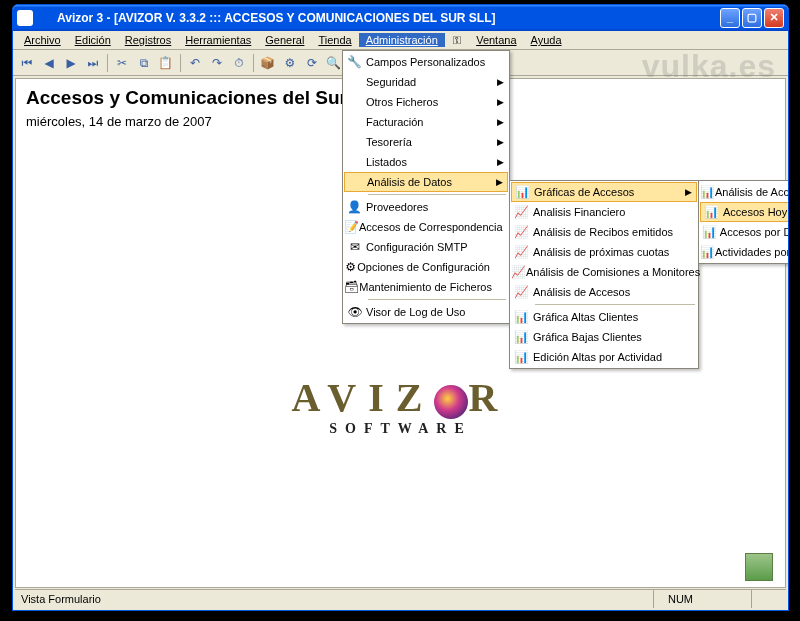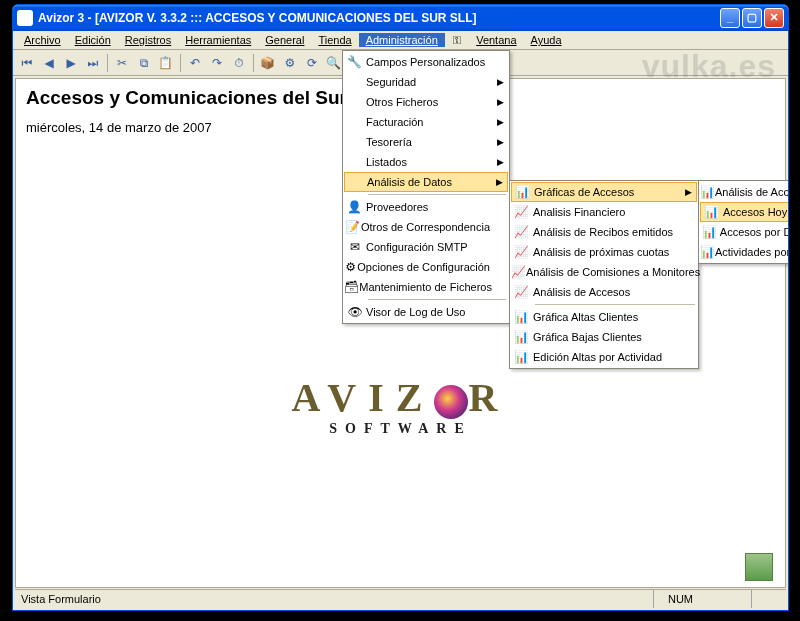--- a/index.html
+++ b/index.html
@@ -33,21 +33,21 @@
     color: #fff;
     font-weight: bold;
     font-size: 12px;
   }
   .titlebar .app-icon {
     width: 16px; height:16px;
     background:#fff; border-radius:3px;
     margin-right:5px;
     display:inline-block;
   }
-  .titlebar .title { flex:1; }
+  .titlebar .title { flex:1;margin-left:19px; }
   .win-btns { display:flex; gap:2px; }
   .win-btn {
     width:20px; height:20px;
     background: linear-gradient(#6fa3ff,#2c6fe0);
     border:1px solid #fff;
     border-radius:3px;
     color:#fff;
     font-size:11px;
     line-height:16px;
     text-align:center;
@@ -100,21 +100,21 @@
     position:absolute;
     left:2px; right:2px;
     top:73px; bottom:22px;
     background:#fff;
     border:1px solid #aca899;
     padding:8px 10px;
   }
   .content h1 {
     margin:0; font-size:19px; font-weight:bold; color:#000;
   }
-  .content .line { font-size:13px; margin-top:11px; color:#000; }
+  .content .line { font-size:13px; margin-top:5px; color:#000; }
   .logo-wrap {
     position:absolute;
     left:0; right:0; top:295px;
     text-align:center;
     color:#6a5e2e;
     font-family: "Times New Roman", serif;
   }
   .logo-wrap .logo-top {
     font-size:40px; letter-spacing:12px; font-weight:bold;
   }
@@ -299,21 +299,21 @@
         <span>Análisis de Datos</span>
         <span class="arrow">▶</span>
       </div>
       <div class="sep"></div>
       <div class="row">
         <span class="ico">👤</span>
         <span>Proveedores</span>
       </div>
       <div class="row">
         <span class="ico">📝</span>
-        <span>Otros de Correspondencia</span>
+        <span>Accesos de Correspondencia</span>
       </div>
       <div class="row">
         <span class="ico">✉</span>
         <span>Configuración SMTP</span>
       </div>
       <div class="row">
         <span class="ico">⚙</span>
         <span>Opciones de Configuración</span>
       </div>
       <div class="row">

